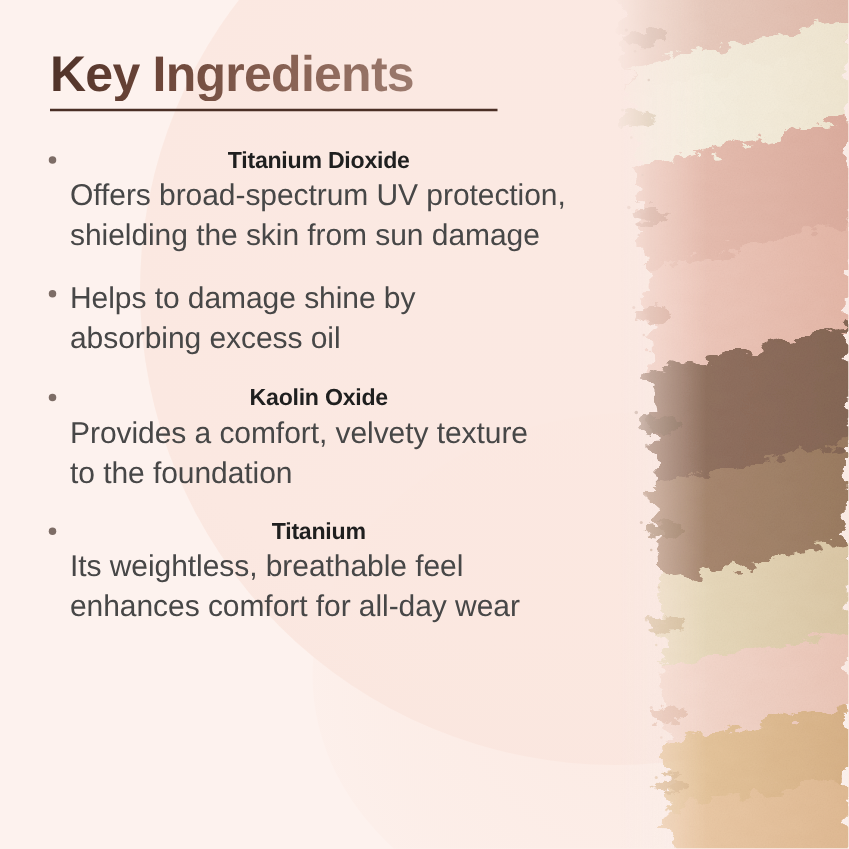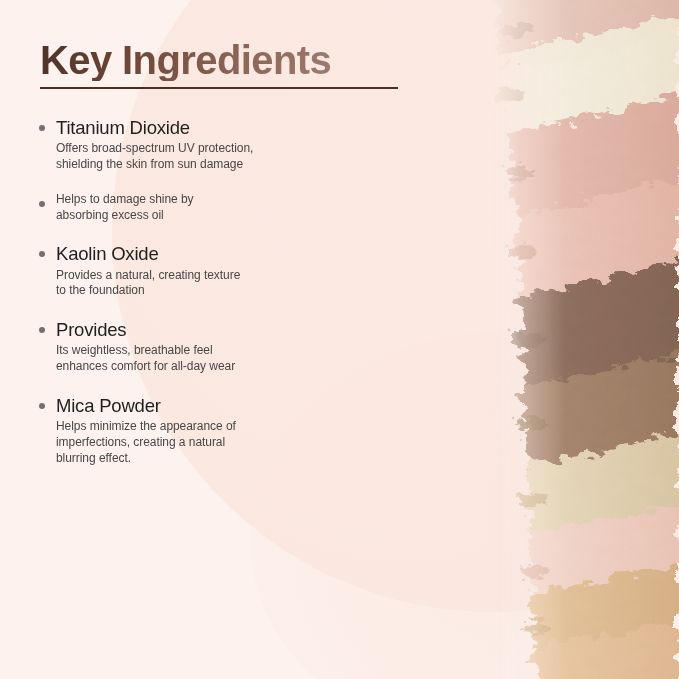--- a/index.html
+++ b/index.html
@@ -117,30 +117,31 @@
     top: 9px;
     width: 6px;
     height: 6px;
     border-radius: 50%;
     background: #7d6d66;
   }
   .item-name {
     display: block;
     font-family: "Liberation Sans", sans-serif;
     font-size: 18.5px;
-    font-weight: 400;
+    font-weight: 700;
     color: #1f1f1f;
     letter-spacing: -0.2px;
     line-height: 1.25;
     margin-bottom: 2px;
+    text-align: center;
   }
   .item-desc {
     display: block;
     font-family: "Liberation Sans", sans-serif;
-    font-size: 12px;
+    font-size: 24px;
     font-weight: 300;
     color: #474747;
     letter-spacing: -0.05px;
     line-height: 1.32;
     white-space: pre-line;
   }
 </style>
 </head>
 <body>
 
@@ -299,34 +300,27 @@
 
       <li class="item">
         <span class="bullet"></span>
         <span class="item-desc">Helps to damage shine by
 absorbing excess oil</span>
       </li>
 
       <li class="item">
         <span class="bullet"></span>
         <span class="item-name">Kaolin Oxide</span>
-        <span class="item-desc">Provides a natural, creating texture
+        <span class="item-desc">Provides a comfort, velvety texture
 to the foundation</span>
       </li>
 
       <li class="item">
         <span class="bullet"></span>
-        <span class="item-name">Provides</span>
+        <span class="item-name">Titanium</span>
         <span class="item-desc">Its weightless, breathable feel
 enhances comfort for all-day wear</span>
       </li>
 
-      <li class="item">
-        <span class="bullet"></span>
-        <span class="item-name">Mica Powder</span>
-        <span class="item-desc">Helps minimize the appearance of
-imperfections, creating a natural
-blurring effect.</span>
-      </li>
 
     </ul>
   </div>
 </div>
 
 </body></html>

